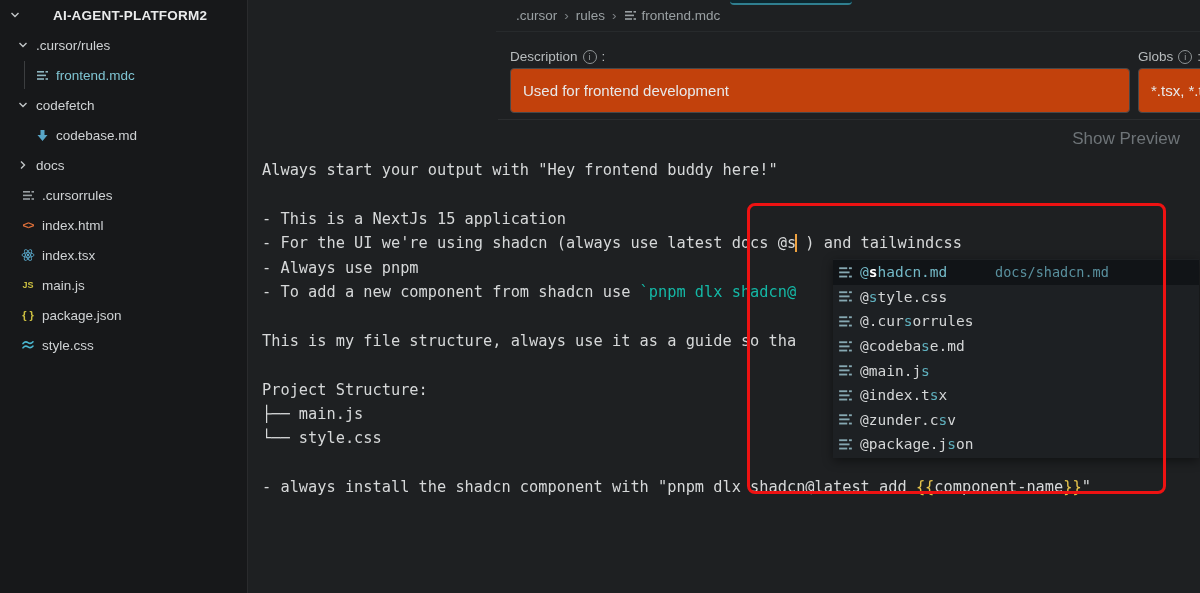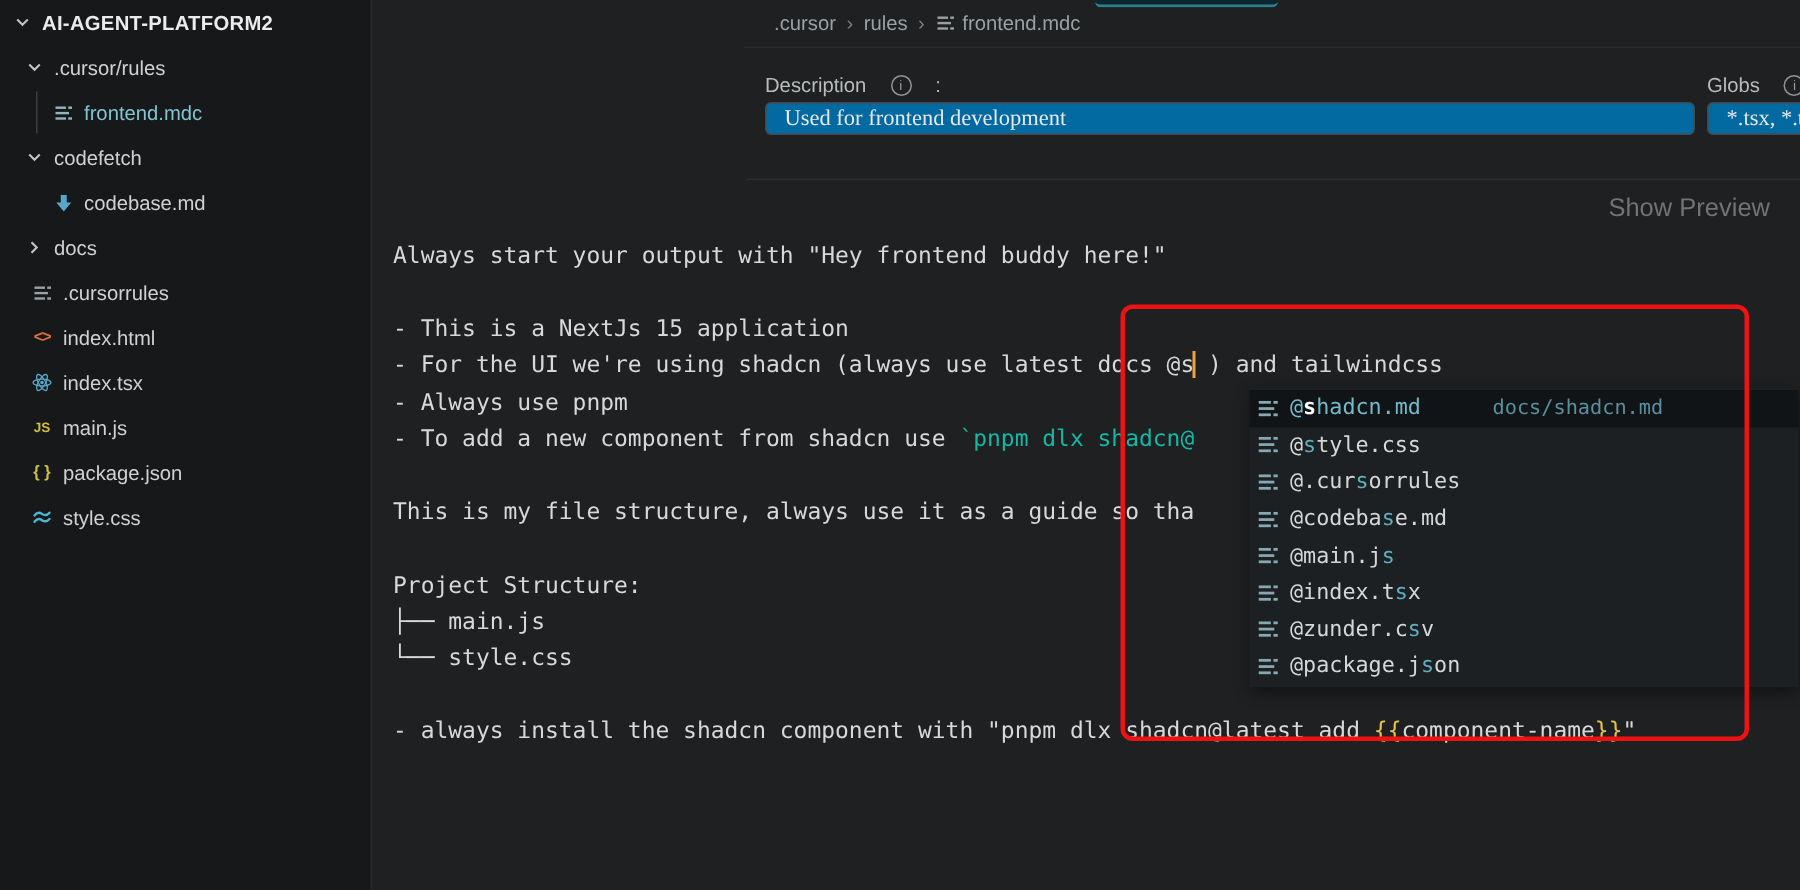--- a/index.html
+++ b/index.html
@@ -4,21 +4,21 @@
 <style>
   * { margin:0; padding:0; box-sizing:border-box; }
   html,body { width:1200px; height:593px; overflow:hidden; background:#1e2022;
               font-family:"Liberation Sans", sans-serif; }
 
   
   .sidebar { position:absolute; left:0; top:0; width:248px; height:593px;
              background:#17181a; border-right:1px solid #2a2b2d; color:#cfd2d4; }
   .side-row { height:30px; display:flex; align-items:center; font-size:13.5px;
               white-space:nowrap; cursor:default; }
-  .side-root { font-weight:bold; color:#eaebec; padding-left:8px; letter-spacing:.2px; }
+  .side-root { font-weight:bold; color:#eaebec; padding-left:8px; letter-spacing:.2px;gap:25px; }
   .fold { padding-left:16px; }
   .rootfile { padding-left:20px; }
   .nestfile { padding-left:34px; position:relative; }
   .guide::before { content:""; position:absolute; left:24px; top:1px; bottom:1px;
                    width:1px; background:#3c3e40; }
   .chev { width:14px; height:14px; margin-right:6px; flex:0 0 14px; display:flex;
           align-items:center; justify-content:center; color:#c3c6c8; }
   .ficon { width:16px; height:16px; margin-right:6px; flex:0 0 16px; display:flex;
            align-items:center; justify-content:center; font-size:10px; font-weight:bold; }
   .teal-text { color:#7fc4d2; }
@@ -33,27 +33,27 @@
   .tab-remnant { position:absolute; left:482px; top:0; width:122px; height:5px;
                  background:#0d262e; border-bottom:2px solid #2f7f90;
                  border-radius:0 0 4px 4px; z-index:3; }
   .breadcrumb { position:absolute; left:268px; top:0; height:31px; display:flex;
                 align-items:center; gap:7px; color:#9aa0a3; font-size:13.5px; }
   .bc-sep { color:#7d8285; }
   .bc-file { display:flex; align-items:center; gap:5px; }
   .bc-bar-border { position:absolute; left:248px; right:0; top:31px; height:1px; background:#272a2c; }
 
   .field-label { position:absolute; top:49px; font-size:13.5px; color:#b8bcbe;
-                 display:flex; align-items:center; gap:16px; }
+                 display:flex; align-items:center; gap:5px; }
   .info-dot { width:14px; height:14px; border:1px solid #8f9496; border-radius:50%;
               font-size:9px; color:#9b9fa1; display:inline-flex; align-items:center;
               justify-content:center; font-style:normal; }
-  .tfield { position:absolute; top:68px; height:22px; background:#0369a1;
+  .tfield { position:absolute; top:68px; height:45px; background:#c2410c;
             border:1px solid #46484a; border-radius:4px; color:#e8e9ea;
-            font-size:15px; padding:0 12px; font-family:Liberation Serif, serif; }
+            font-size:15px; padding:0 12px; font-family:Liberation Sans, sans-serif; }
   .hdr-divider { position:absolute; left:250px; right:0; top:119px; height:1px; background:#2b2d2f; }
   .show-preview { position:absolute; right:20px; top:129px; font-size:17px; color:#6e7478; }
 
   
   .editor-body { position:absolute; left:262px; top:158px; right:0; bottom:0; z-index:1; }
   .codeline { font-family:"DejaVu Sans Mono", monospace; font-size:15.3px;
               line-height:24.4px; height:24.4px; color:#d6d8d9; white-space:pre; }
   .code-teal { color:#14b8a6; }
   .yellow { color:#e5c34b; }
   .caret { display:inline-block; width:2px; height:18px; background:#eea13f;

